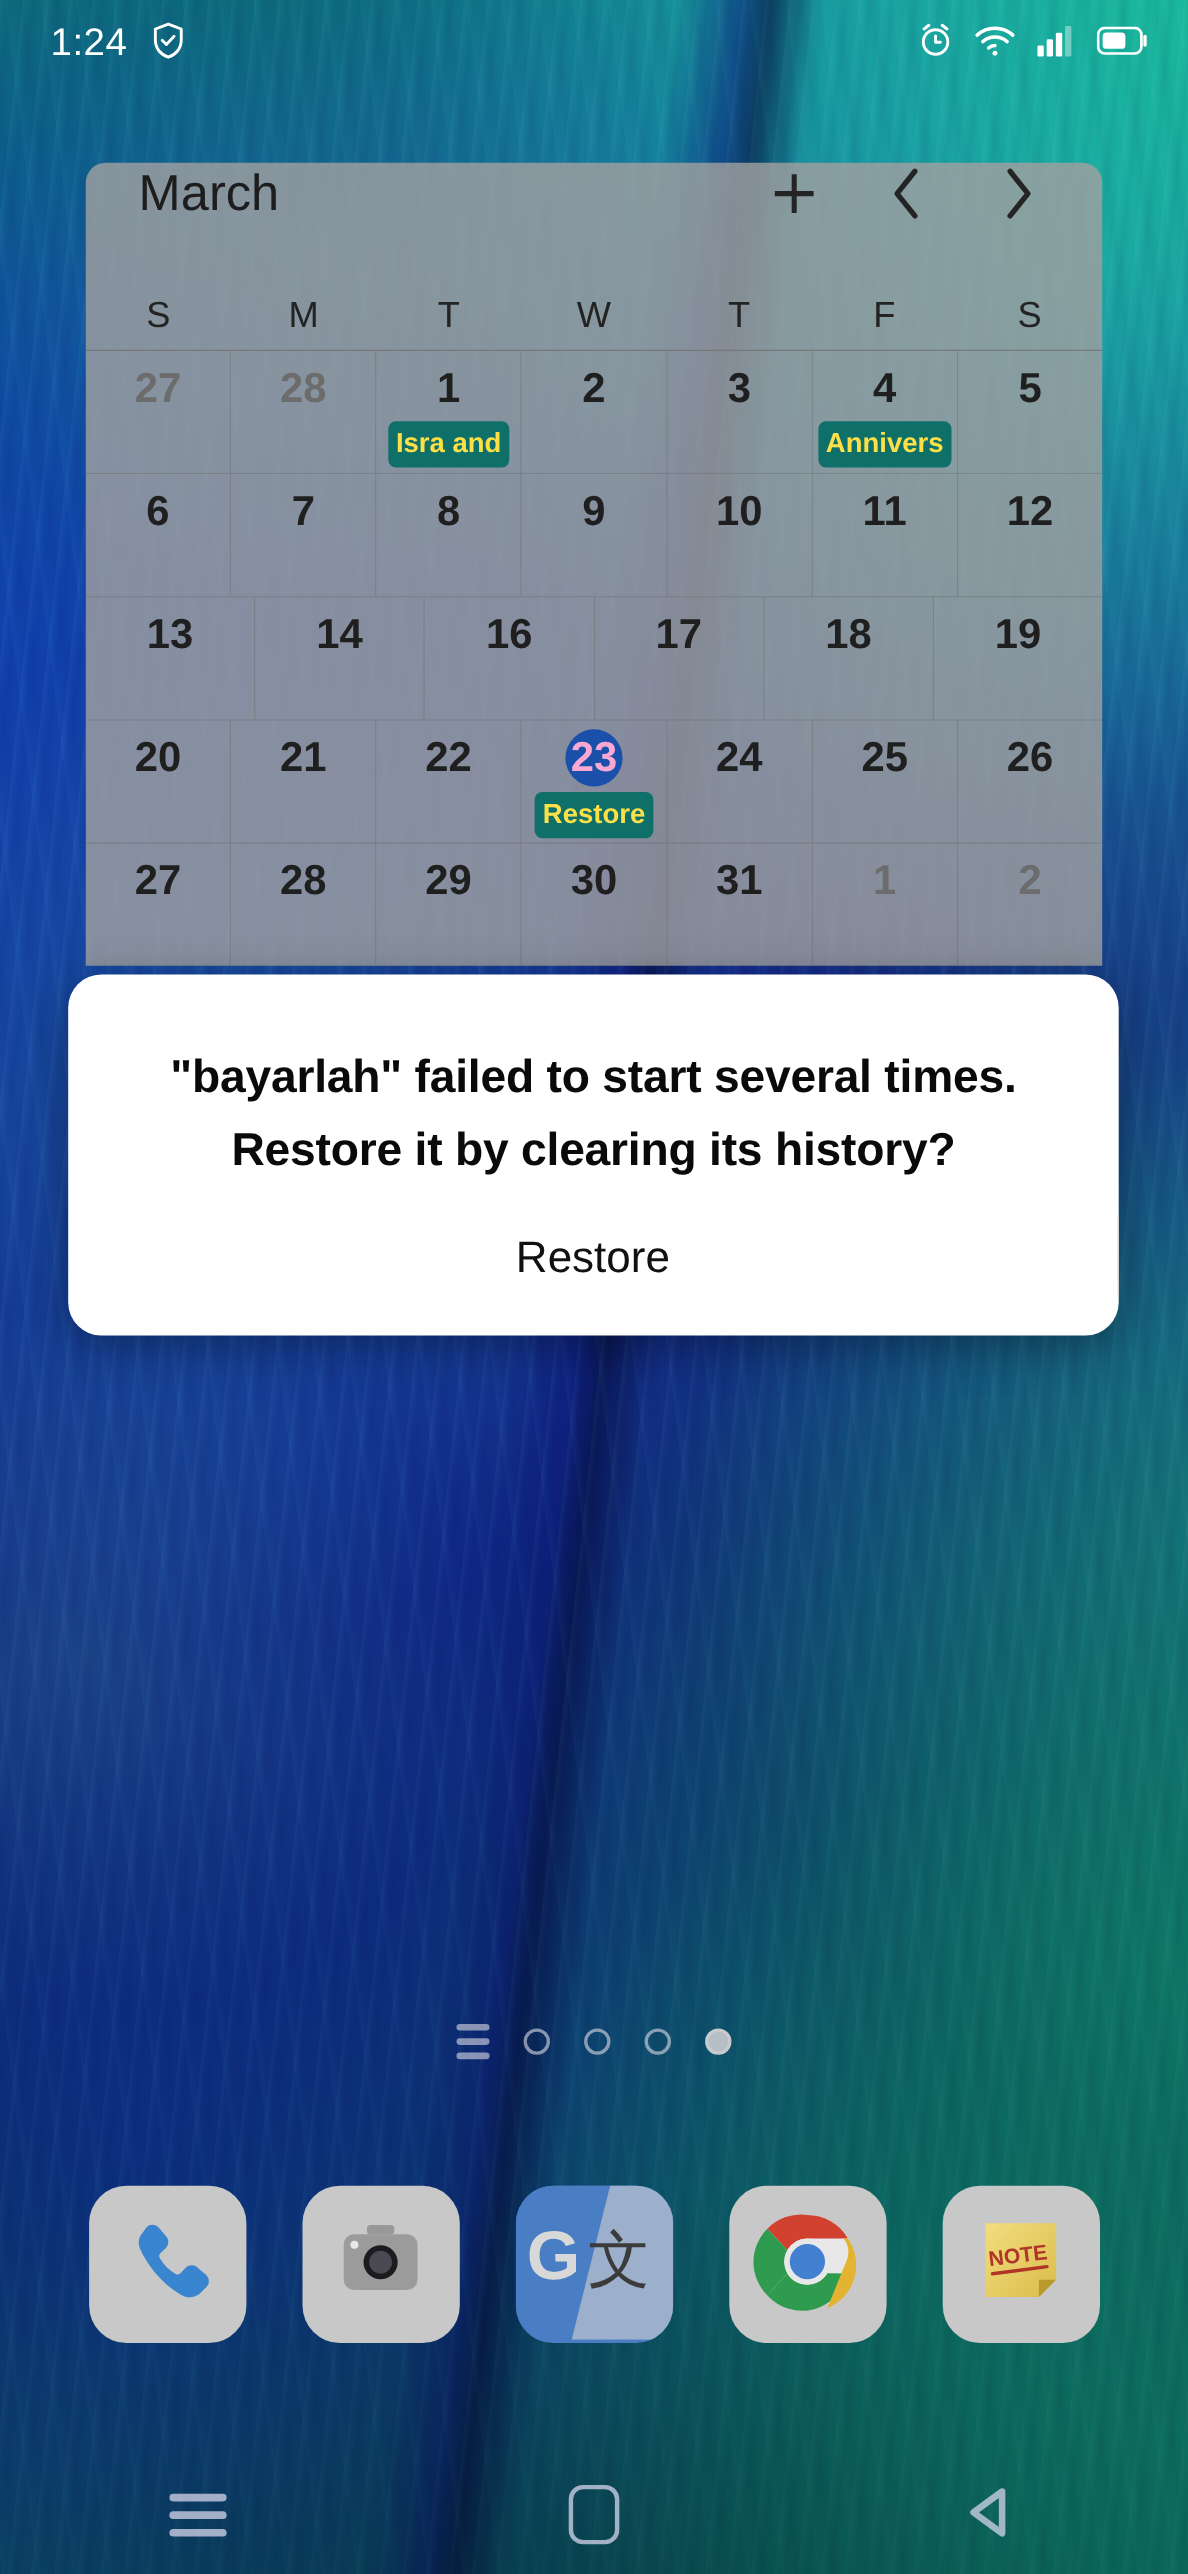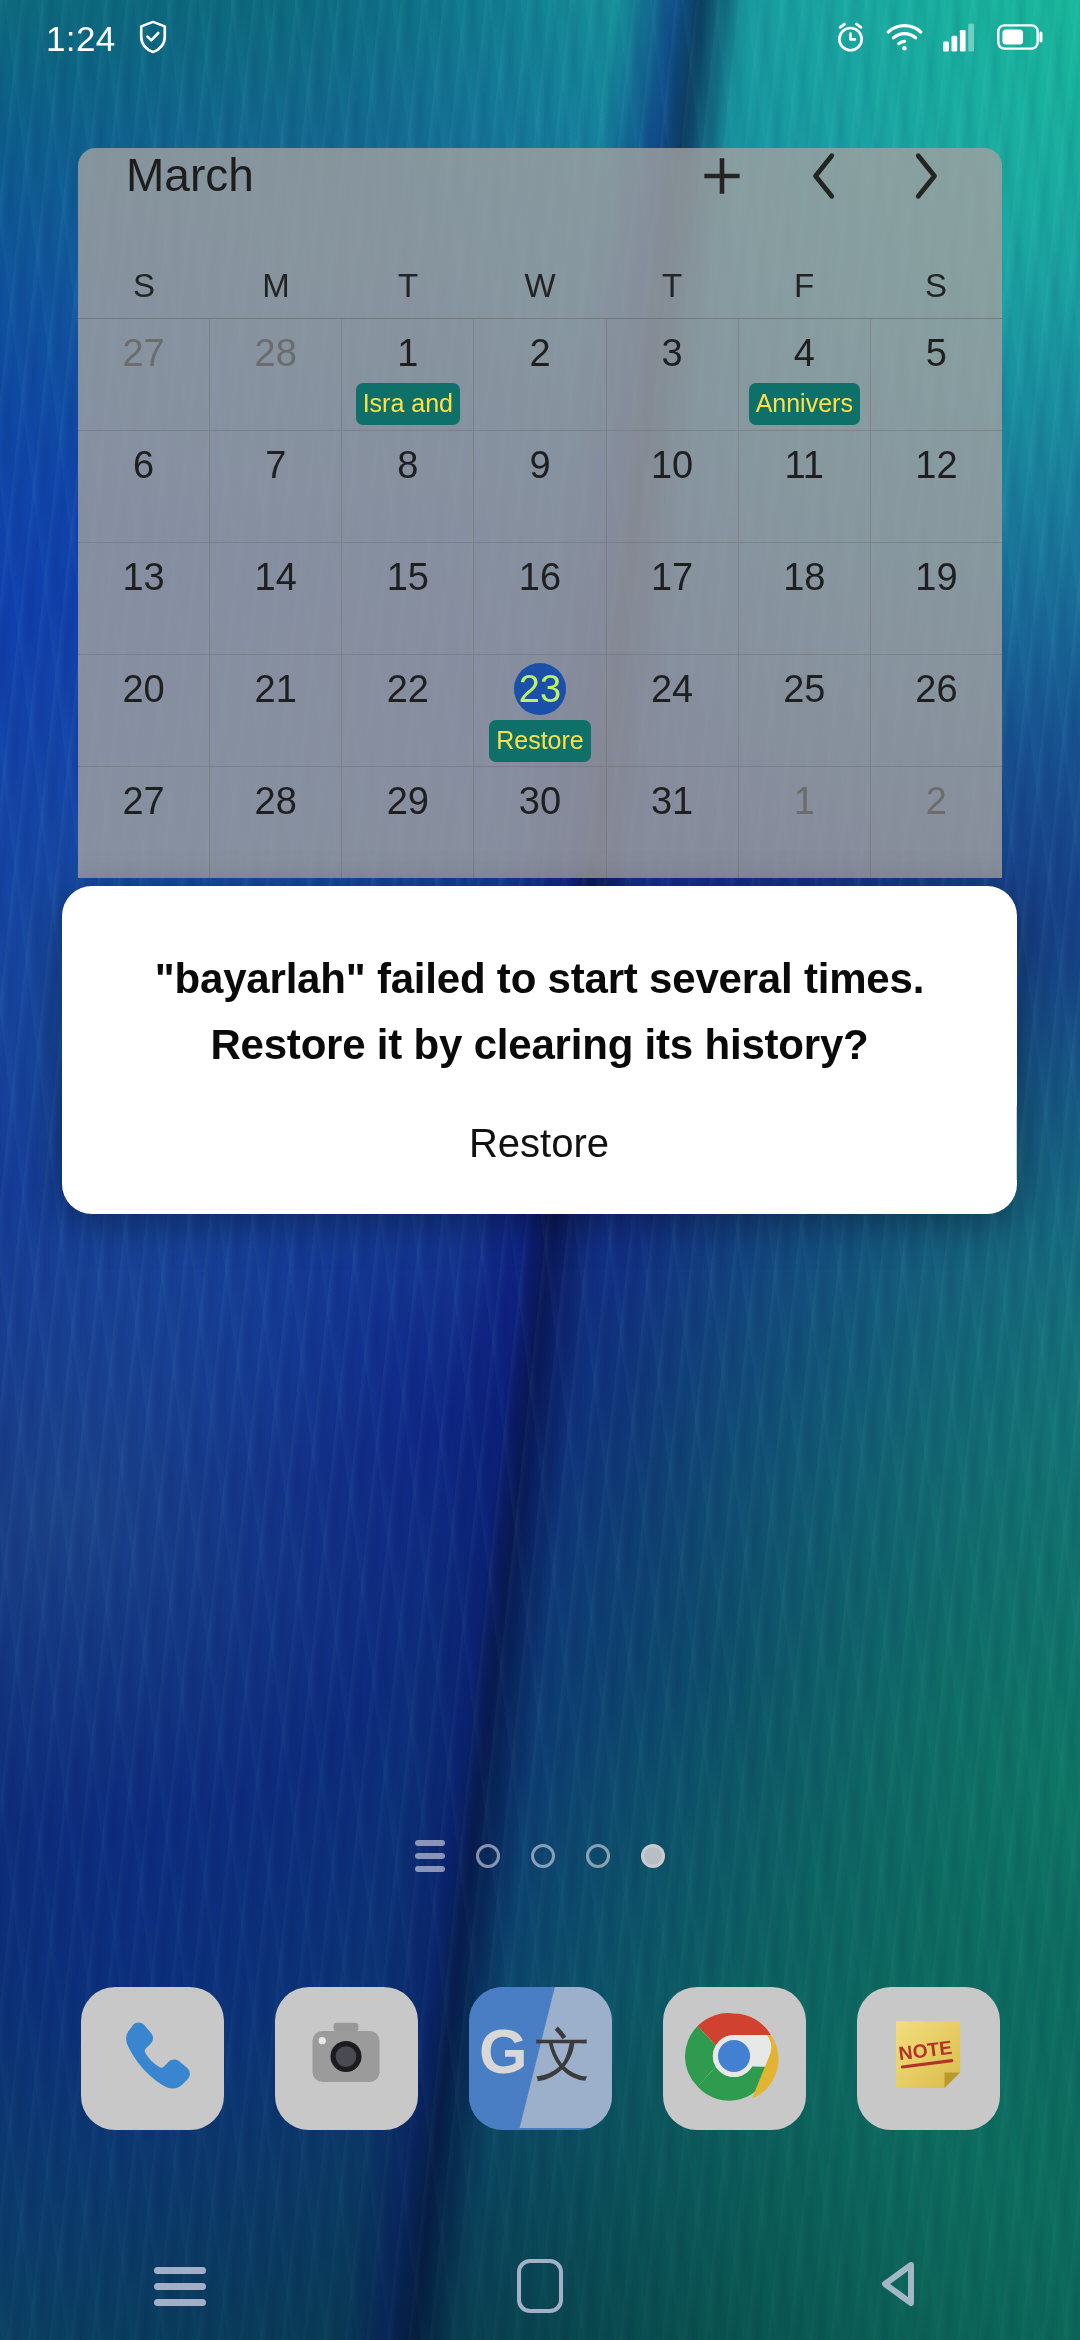--- a/index.html
+++ b/index.html
@@ -99,30 +99,30 @@
   }
   .cal-weekdays { display:flex; height:64px; }
   .cal-weekdays div {
     flex:1; text-align:center; font-size:33px; color:#232323; font-weight:400;
     display:flex; align-items:center; justify-content:center;
   }
   .cal-grid { border-top:1px solid rgba(115,115,115,.85); }
   .cal-row { display:flex; height:112px; border-bottom:1px solid rgba(115,115,115,.55); }
   .cal-cell {
     flex:1; position:relative; border-right:1px solid rgba(115,115,115,.55);
-    display:flex; flex-direction:column; align-items:center; padding-top:9px;
+    display:flex; flex-direction:column; align-items:center; padding-top:9px;font-weight:bold;
   }
   .cal-cell:last-child { border-right:none; }
   .cal-num {
     font-size:38px; color:#1f1f1f; line-height:50px; height:50px;
     display:flex; align-items:center; justify-content:center; min-width:50px;
   }
   .cal-num.muted { color:#6c6c6c; }
   .cal-num.today {
-    background:#1a4faa; color:#bef264; border-radius:50%;
+    background:#1a4faa; color:#f9a8d4; border-radius:50%;
     width:52px; height:52px; line-height:52px; margin-top:-1px;
   }
   .cal-event {
     margin-top:5px; background:#0e7068; color:#fde047;
     font-size:25px; line-height:25px; border-radius:7px;
     padding:8px 7px 9px; max-width:96%; white-space:nowrap;
     overflow:hidden; text-overflow:clip;
   }
 
   
@@ -320,23 +320,20 @@
         <div class="cal-cell">
           <div class="cal-num">12</div>
         </div>
       </div>
       <div class="cal-row">
         <div class="cal-cell">
           <div class="cal-num">13</div>
         </div>
         <div class="cal-cell">
           <div class="cal-num">14</div>
-        </div>
-        <div class="cal-cell">
-          <div class="cal-num">15</div>
         </div>
         <div class="cal-cell">
           <div class="cal-num">16</div>
         </div>
         <div class="cal-cell">
           <div class="cal-num">17</div>
         </div>
         <div class="cal-cell">
           <div class="cal-num">18</div>
         </div>

